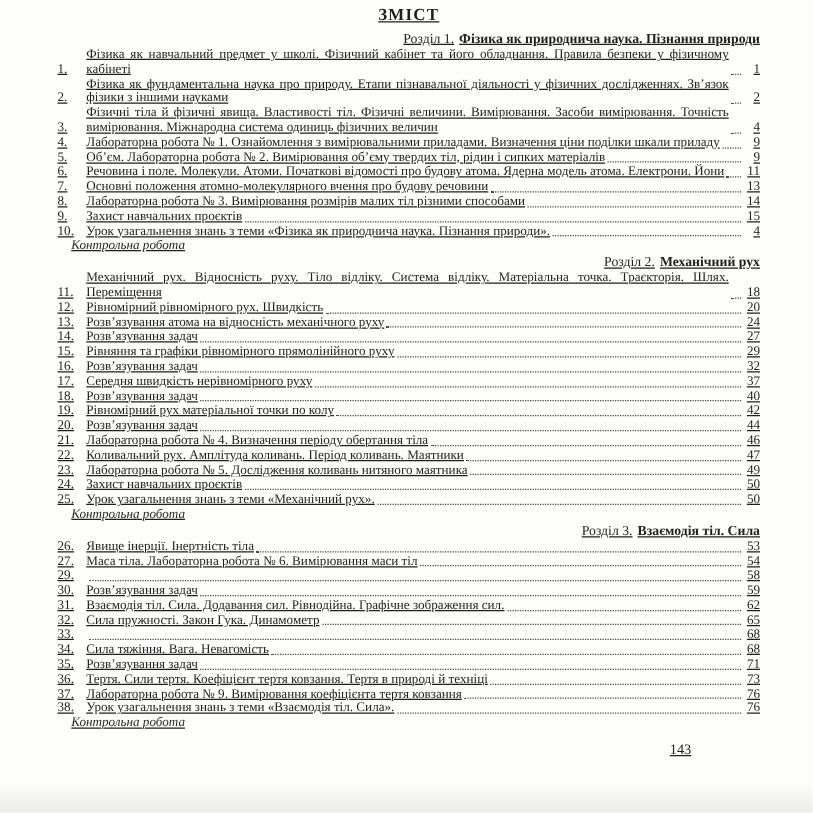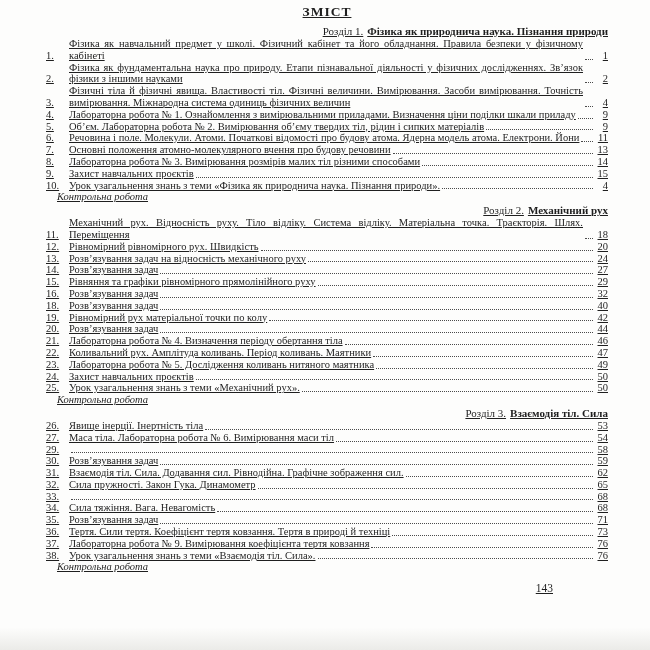--- a/index.html
+++ b/index.html
@@ -170,21 +170,21 @@
 
   <div class="item">
     <span class="num">12.</span>
     <span class="txt">Рівномірний рівномірного рух. Швидкість</span>
     <span class="dots"></span>
     <span class="pg">20</span>
   </div>
 
   <div class="item">
     <span class="num">13.</span>
-    <span class="txt">Розв’язування задач на відносність механічного руху</span>
+    <span class="txt">Розв’язування атома на відносність механічного руху</span>
     <span class="dots"></span>
     <span class="pg">24</span>
   </div>
 
   <div class="item">
     <span class="num">14.</span>
     <span class="txt">Розв’язування задач</span>
     <span class="dots"></span>
     <span class="pg">27</span>
   </div>
@@ -196,20 +196,26 @@
     <span class="pg">29</span>
   </div>
 
   <div class="item">
     <span class="num">16.</span>
     <span class="txt">Розв’язування задач</span>
     <span class="dots"></span>
     <span class="pg">32</span>
   </div>
 
+  <div class="item">
+    <span class="num">17.</span>
+    <span class="txt">Середня швидкість нерівномірного руху</span>
+    <span class="dots"></span>
+    <span class="pg">37</span>
+  </div>
 
   <div class="item">
     <span class="num">18.</span>
     <span class="txt">Розв’язування задач</span>
     <span class="dots"></span>
     <span class="pg">40</span>
   </div>
 
   <div class="item">
     <span class="num">19.</span>

